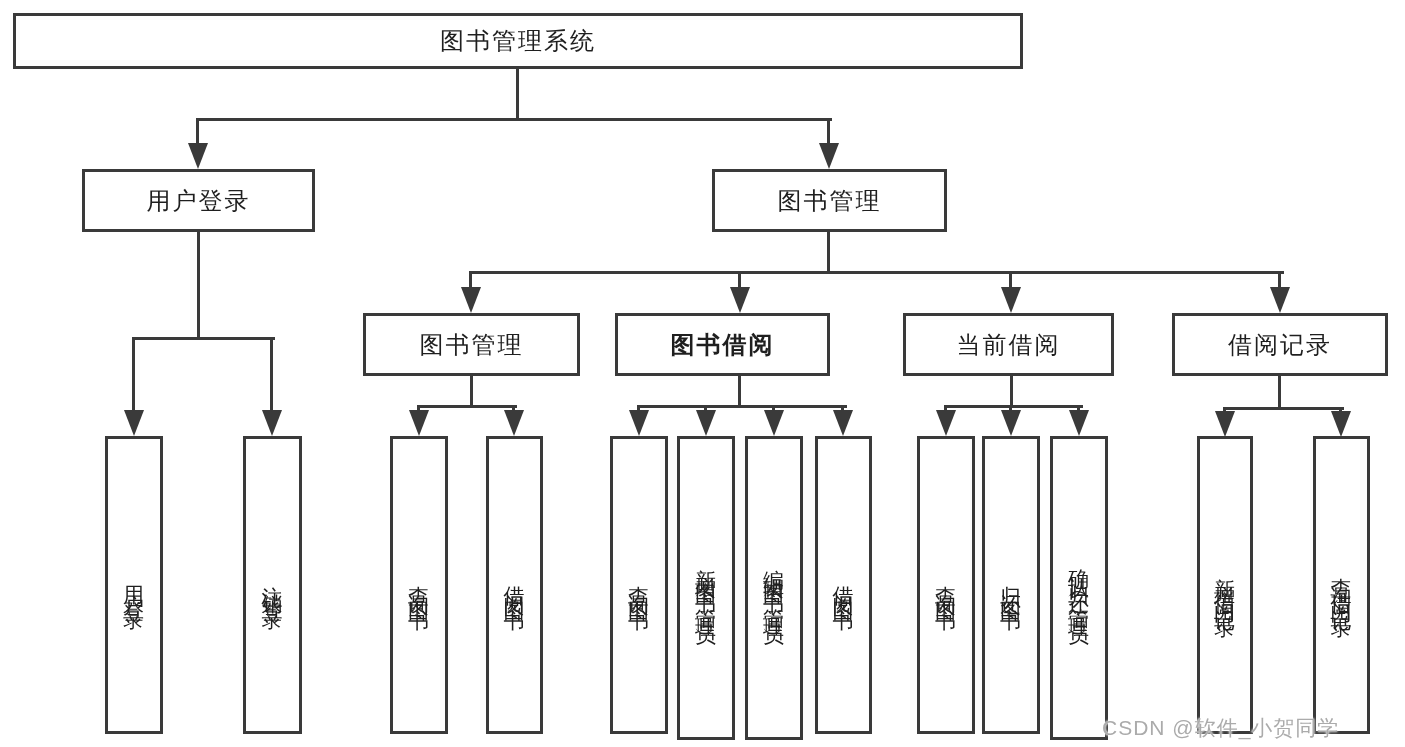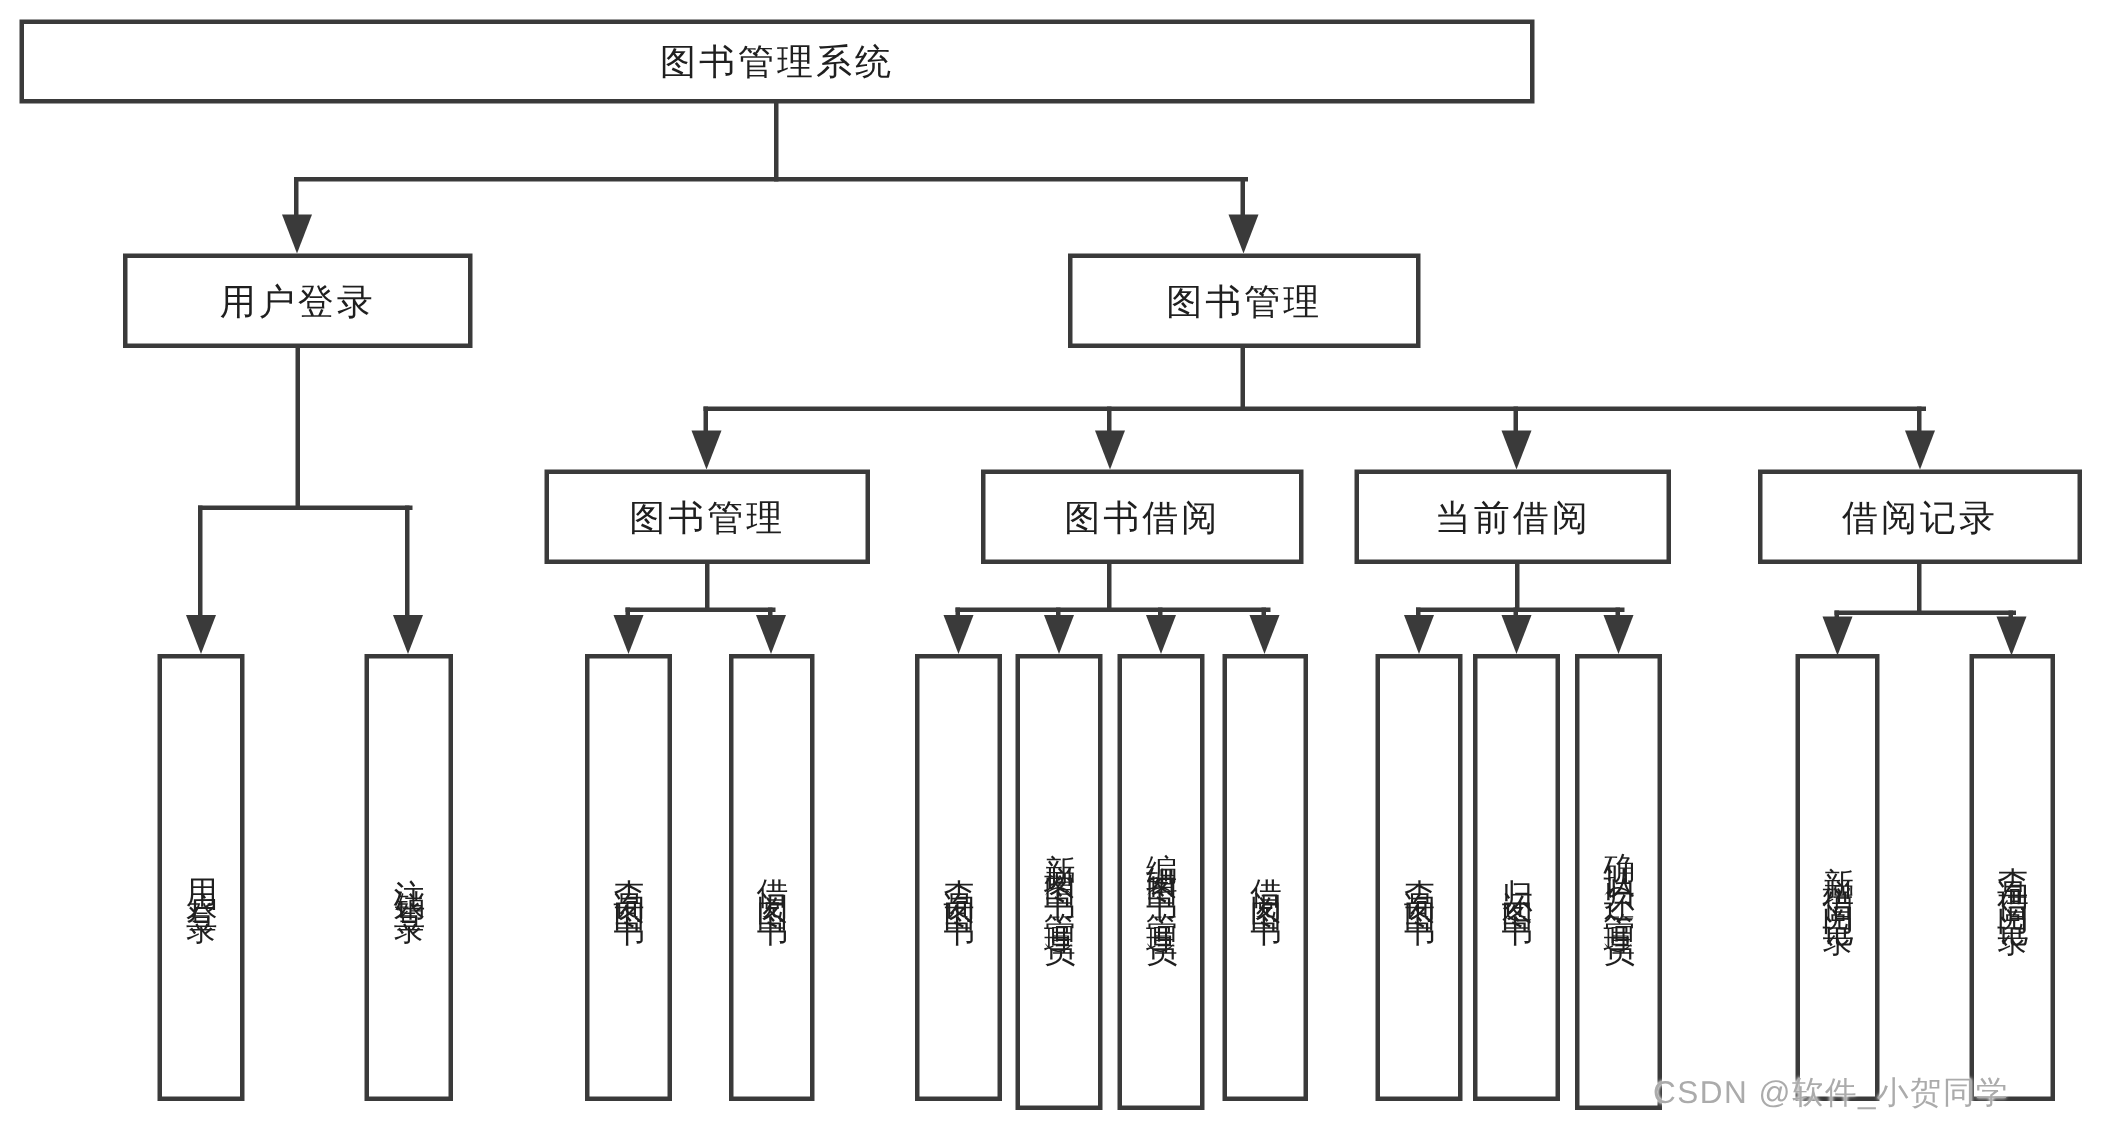--- a/index.html
+++ b/index.html
@@ -61,21 +61,21 @@
   <div class="line" style="left:469px;top:271px;width:3px;height:19px;"></div>
   <div class="arrow" style="left:461px;top:287px;"></div>
   <div class="line" style="left:738px;top:271px;width:3px;height:19px;"></div>
   <div class="arrow" style="left:730px;top:287px;"></div>
   <div class="line" style="left:1009px;top:271px;width:3px;height:19px;"></div>
   <div class="arrow" style="left:1001px;top:287px;"></div>
   <div class="line" style="left:1278px;top:271px;width:3px;height:19px;"></div>
   <div class="arrow" style="left:1270px;top:287px;"></div>
 
   <div class="box hbox" style="left:363px;top:313px;width:217px;height:63px;">图书管理</div>
-  <div class="box hbox" style="left:654px;top:313px;width:215px;height:63px;">图书借阅</div>
+  <div class="box hbox" style="left:615px;top:313px;width:215px;height:63px;font-weight:bold;">图书借阅</div>
   <div class="box hbox" style="left:903px;top:313px;width:211px;height:63px;">当前借阅</div>
   <div class="box hbox" style="left:1172px;top:313px;width:216px;height:63px;">借阅记录</div>
 
   <div class="line" style="left:470px;top:376px;width:3px;height:32px;"></div>
   <div class="line" style="left:417px;top:405px;width:100px;height:3px;"></div>
   <div class="line" style="left:417px;top:405px;width:3px;height:8px;"></div>
   <div class="arrow" style="left:409px;top:410px;"></div>
   <div class="line" style="left:512px;top:405px;width:3px;height:8px;"></div>
   <div class="arrow" style="left:504px;top:410px;"></div>
 

